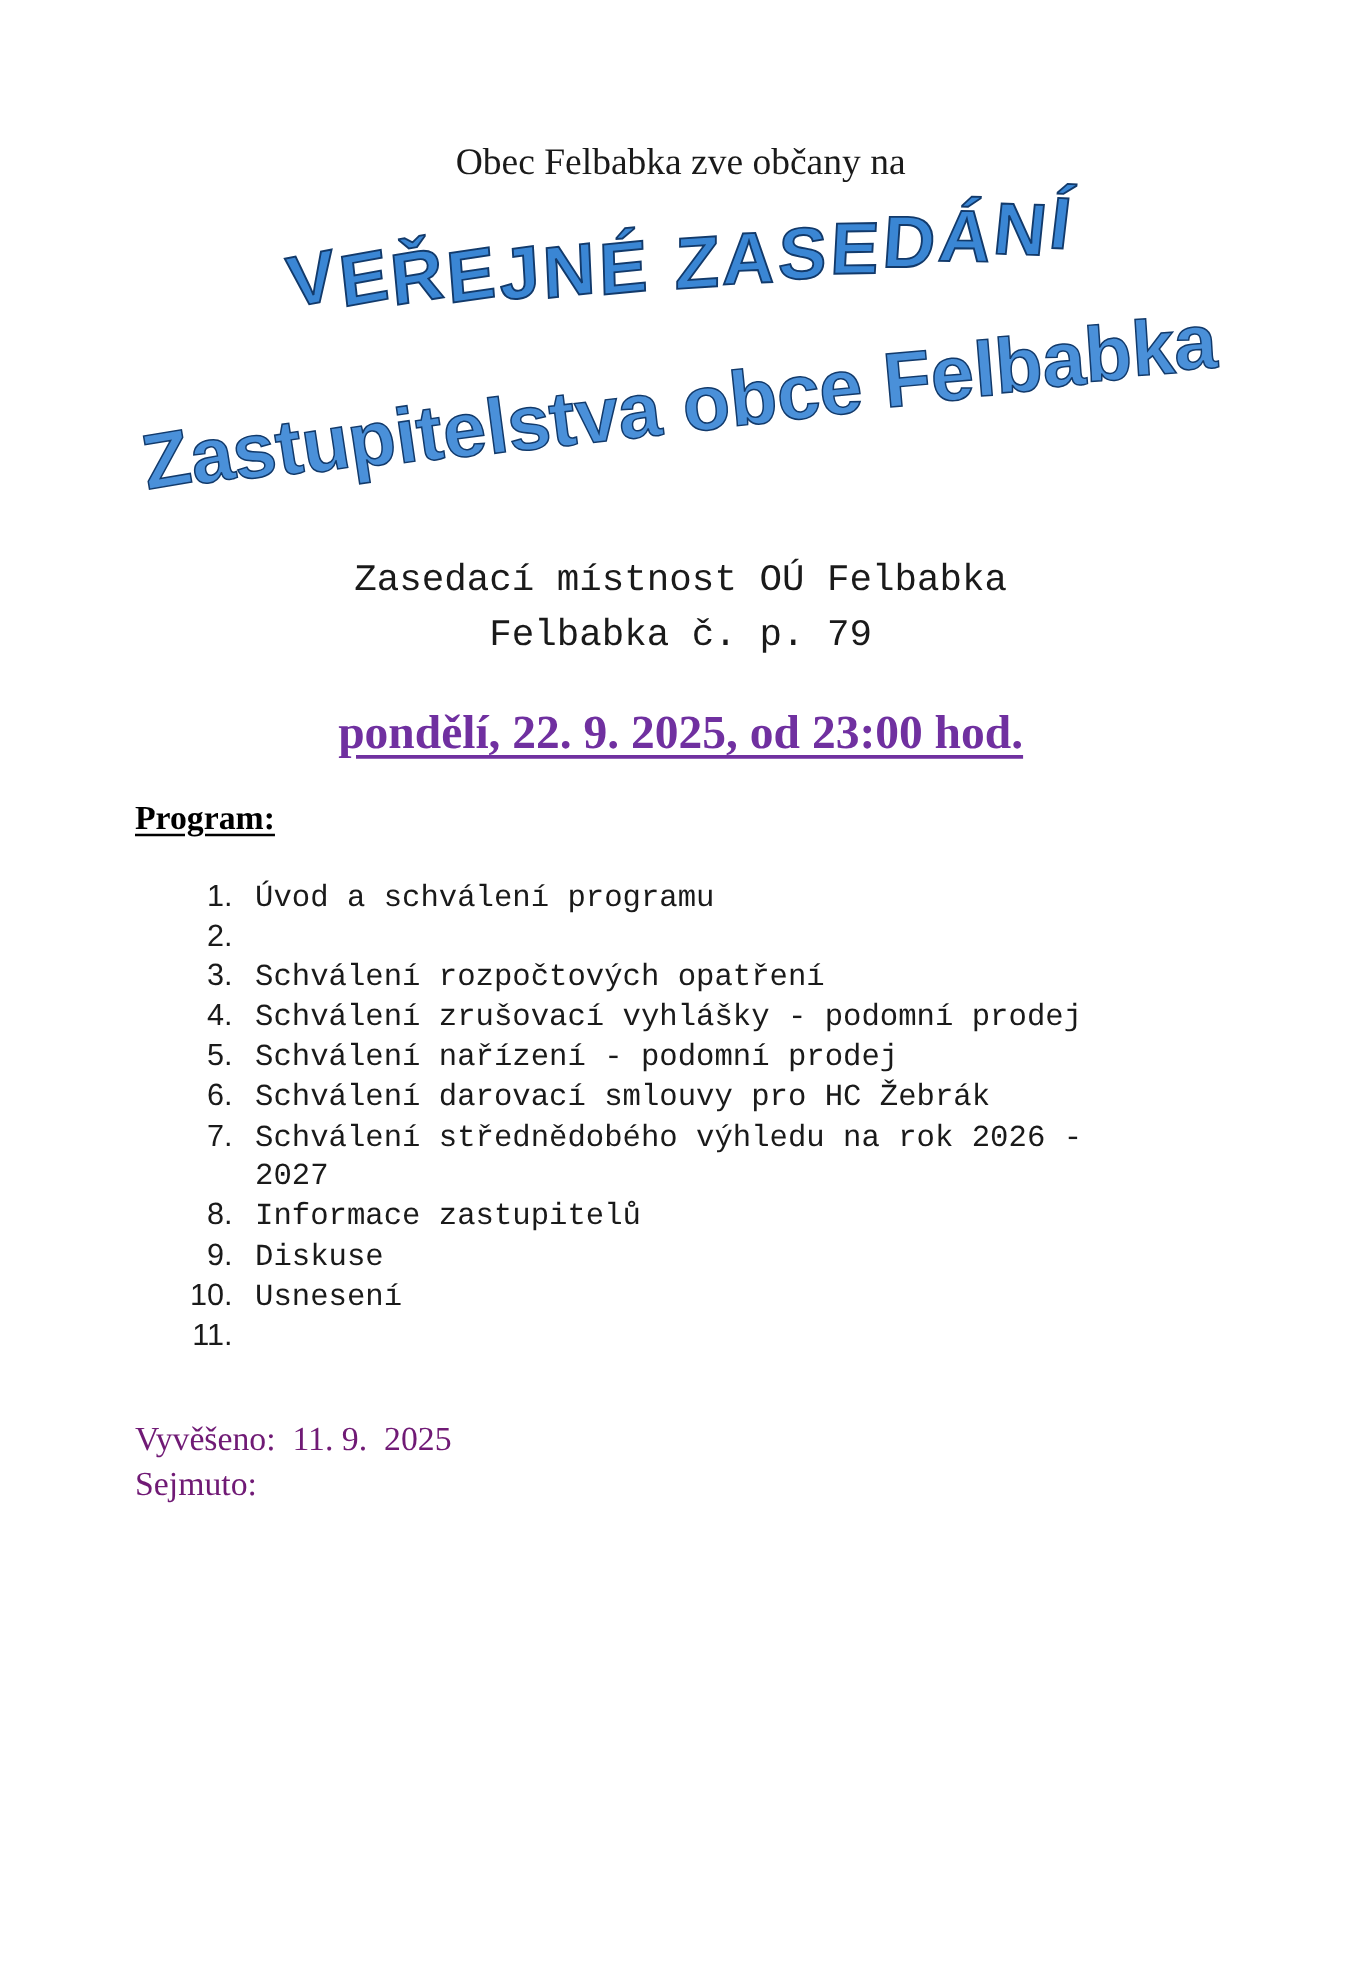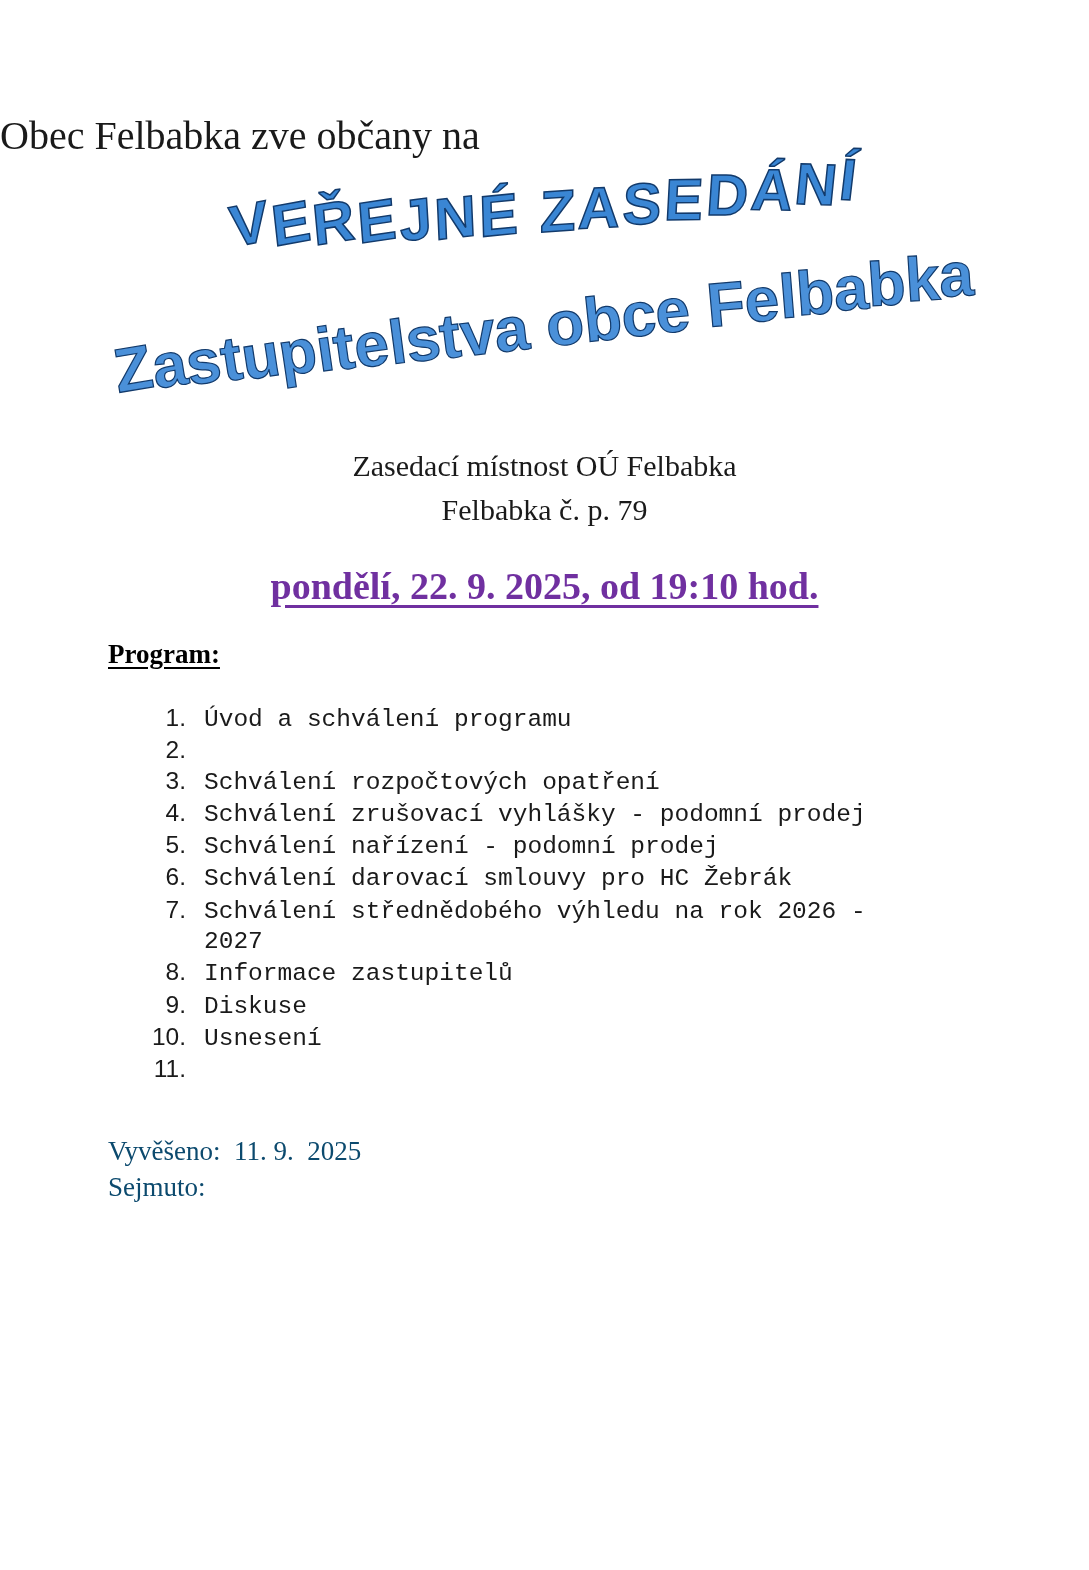--- a/index.html
+++ b/index.html
@@ -21,23 +21,23 @@
     inset: 0;
     padding: 0;
   }
 
   
   .invite-line {
     position: absolute;
     top: 112px;
     left: 0;
     width: 100%;
-    text-align: left;
-    font-family: "Liberation Serif", serif;
-    font-size: 40px;
+    text-align: center;
+    font-family: "Liberation Serif", serif;
+    font-size: 30px;
     line-height: 1.2;
     color: #1a1a1a;
   }
 
   
   .wordart-wrap {
     position: absolute;
     left: 0;
     width: 100%;
     text-align: center;
@@ -83,21 +83,21 @@
     display: inline-block;
   }
 
   
   .place {
     position: absolute;
     top: 444px;
     left: 0;
     width: 100%;
     text-align: center;
-    font-family: Liberation Serif, serif;
+    font-family: Liberation Mono, monospace;
     font-size: 30px;
     line-height: 1.45;
     color: #1a1a1a;
   }
 
   
   .date-line {
     position: absolute;
     top: 564px;
     left: 0;
@@ -156,21 +156,21 @@
   }
 
   
   .posted {
     position: absolute;
     top: 1133px;
     left: 108px;
     font-family: "Liberation Serif", serif;
     font-size: 27px;
     line-height: 1.35;
-    color: #0c4a6e;
+    color: #701a75;
   }
   .posted div { white-space: pre; }
 
   .signature {
     position: absolute;
     top: 1240px;
     left: 0;
     width: 100%;
     text-align: center;
     font-family: "Liberation Serif", serif;
@@ -194,21 +194,21 @@
   <div class="wordart-wrap wordart2">
     <span class="wa-text" id="wa2"><span class="ch" style="transform: translateY(-4px) rotate(-3deg);">Z</span><span class="ch" style="transform: translateY(-3.43px) rotate(-2.78deg);">a</span><span class="ch" style="transform: translateY(-2.9px) rotate(-2.56deg);">s</span><span class="ch" style="transform: translateY(-2.42px) rotate(-2.33deg);">t</span><span class="ch" style="transform: translateY(-1.98px) rotate(-2.11deg);">u</span><span class="ch" style="transform: translateY(-1.59px) rotate(-1.89deg);">p</span><span class="ch" style="transform: translateY(-1.23px) rotate(-1.67deg);">i</span><span class="ch" style="transform: translateY(-0.93px) rotate(-1.44deg);">t</span><span class="ch" style="transform: translateY(-0.66px) rotate(-1.22deg);">e</span><span class="ch" style="transform: translateY(-0.44px) rotate(-1deg);">l</span><span class="ch" style="transform: translateY(-0.27px) rotate(-0.78deg);">s</span><span class="ch" style="transform: translateY(-0.14px) rotate(-0.56deg);">t</span><span class="ch" style="transform: translateY(-0.05px) rotate(-0.33deg);">v</span><span class="ch" style="transform: translateY(-0.01px) rotate(-0.11deg);">a</span><span class="ch" style="transform: translateY(-0.01px) rotate(0.11deg);">&nbsp;</span><span class="ch" style="transform: translateY(-0.05px) rotate(0.33deg);">o</span><span class="ch" style="transform: translateY(-0.14px) rotate(0.56deg);">b</span><span class="ch" style="transform: translateY(-0.27px) rotate(0.78deg);">c</span><span class="ch" style="transform: translateY(-0.44px) rotate(1deg);">e</span><span class="ch" style="transform: translateY(-0.66px) rotate(1.22deg);">&nbsp;</span><span class="ch" style="transform: translateY(-0.93px) rotate(1.44deg);">F</span><span class="ch" style="transform: translateY(-1.23px) rotate(1.67deg);">e</span><span class="ch" style="transform: translateY(-1.59px) rotate(1.89deg);">l</span><span class="ch" style="transform: translateY(-1.98px) rotate(2.11deg);">b</span><span class="ch" style="transform: translateY(-2.42px) rotate(2.33deg);">a</span><span class="ch" style="transform: translateY(-2.9px) rotate(2.56deg);">b</span><span class="ch" style="transform: translateY(-3.43px) rotate(2.78deg);">k</span><span class="ch" style="transform: translateY(-4px) rotate(3deg);">a</span></span>
   </div>
 
   <div class="place">
     <div>Zasedací místnost OÚ Felbabka</div>
     <div>Felbabka č. p. 79</div>
   </div>
 
   <div class="date-line">
-    <span class="date-text">pondělí, 22. 9. 2025, od 19:10 hod.</span>
+    <span class="date-text">pondělí, 22. 9. 2025, od 23:00 hod.</span>
   </div>
 
   <div class="program-title">Program:</div>
 
   <ol class="program-list" id="program-list">
       <li>
         <span class="num">1.</span>
         <span class="txt">Úvod a schválení programu</span>
       </li>
       <li>

